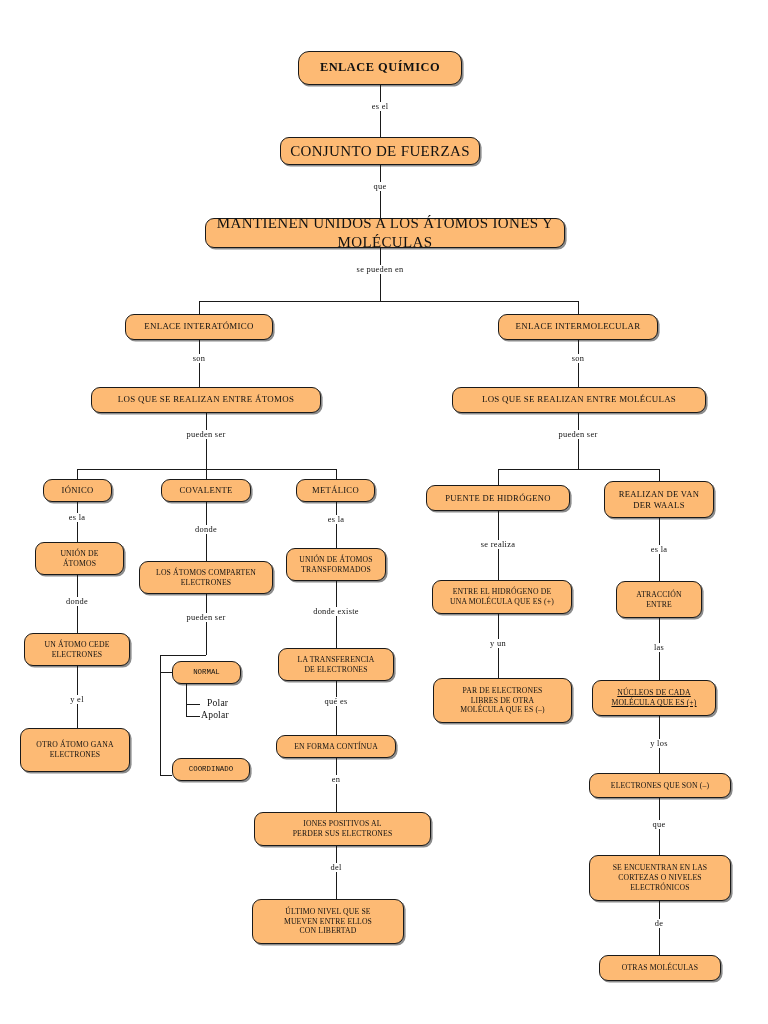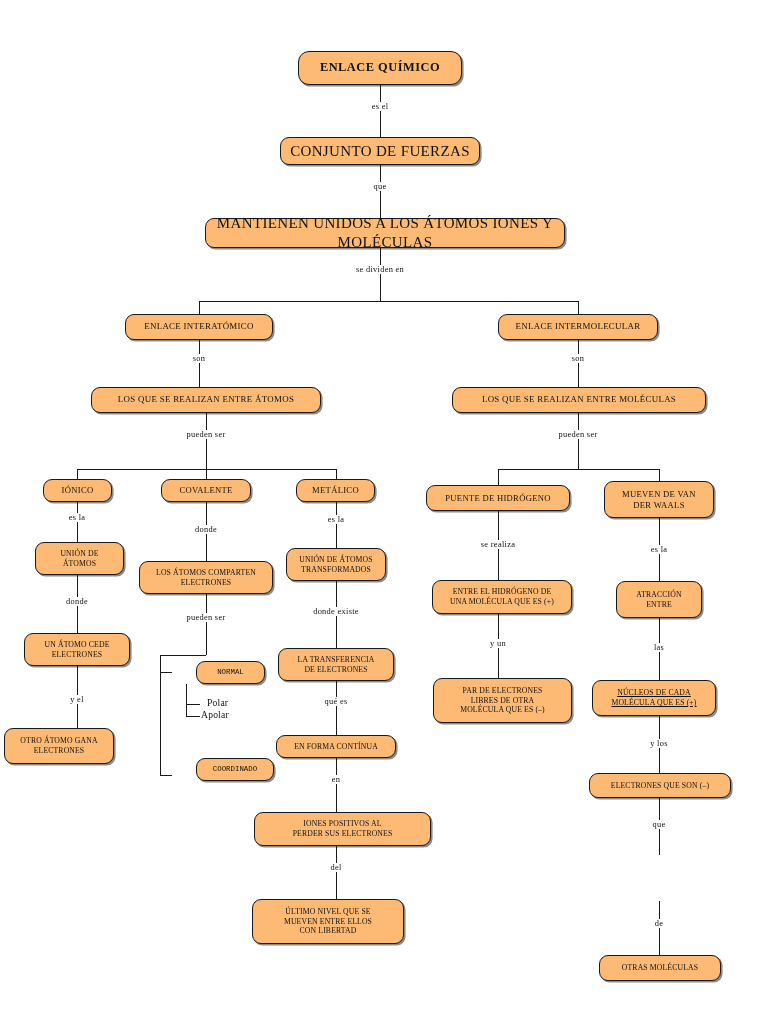--- a/index.html
+++ b/index.html
@@ -37,21 +37,21 @@
     font-size:12.4px;
     font-weight:bold;
     letter-spacing:.5px;
     border-width:1.5px;
     border-radius:11px;
   }
   .node.lvl2{ font-size:15px; letter-spacing:.35px;}
   .node.lvl3{ font-size:8.9px; letter-spacing:.3px;}
   .node.lvl4{ font-size:8.6px; letter-spacing:.3px;}
   .node.small{ font-size:7.7px; letter-spacing:.15px;}
-  .node.mono{ font-family:"Liberation Mono", monospace; font-size:7.4px; letter-spacing:0;margin-left:24px;}
+  .node.mono{ font-family:"Liberation Mono", monospace; font-size:7.4px; letter-spacing:0;}
 
   
   .vline{
     position:absolute;
     width:0;
     border-left:1.25px solid #1a1a1a;
   }
   .hline{
     position:absolute;
     height:0;
@@ -90,21 +90,21 @@
   <div class="lbl" style="left:380px;top:102px;">es el</div>
 
   <div class="node lvl2" style="left:280px;top:137px;width:200px;height:28px;">CONJUNTO DE FUERZAS</div>
 
   <div class="vline" style="left:380px;top:165px;height:53px;"></div>
   <div class="lbl" style="left:380px;top:182px;">que</div>
 
   <div class="node lvl2" style="left:205px;top:218px;width:360px;height:30px;">MANTIENEN UNIDOS A LOS ÁTOMOS IONES Y MOLÉCULAS</div>
 
   <div class="vline" style="left:380px;top:248px;height:53px;"></div>
-  <div class="lbl" style="left:380px;top:265px;">se dividen en</div>
+  <div class="lbl" style="left:380px;top:265px;">se pueden en</div>
 
   <div class="hline" style="left:199px;top:301px;width:379px;"></div>
   <div class="vline" style="left:199px;top:301px;height:13px;"></div>
   <div class="vline" style="left:578px;top:301px;height:13px;"></div>
 
   <div class="node lvl3" style="left:125px;top:314px;width:148px;height:26px;">ENLACE INTERATÓMICO</div>
 
   <div class="vline" style="left:199px;top:340px;height:47px;"></div>
   <div class="lbl" style="left:199px;top:354px;">son</div>
 
@@ -130,21 +130,21 @@
 
   <div class="vline" style="left:77px;top:575px;height:58px;"></div>
   <div class="lbl" style="left:77px;top:597px;">donde</div>
 
   <div class="node small" style="left:24px;top:633px;width:106px;height:33px;">UN ÁTOMO CEDE
 ELECTRONES</div>
 
   <div class="vline" style="left:77px;top:666px;height:62px;"></div>
   <div class="lbl" style="left:77px;top:695px;">y el</div>
 
-  <div class="node small" style="left:4px;top:728px;width:110px;height:36px;">OTRO ÁTOMO GANA
+  <div class="node small" style="left:20px;top:728px;width:110px;height:44px;">OTRO ÁTOMO GANA
 ELECTRONES</div>
 
   <div class="vline" style="left:206px;top:502px;height:59px;"></div>
   <div class="lbl" style="left:206px;top:525px;">donde</div>
 
   <div class="node small" style="left:139px;top:561px;width:134px;height:33px;">LOS ÁTOMOS COMPARTEN
 ELECTRONES</div>
 
   <div class="vline" style="left:206px;top:594px;height:61px;"></div>
   <div class="lbl" style="left:206px;top:613px;">pueden ser</div>
@@ -202,21 +202,21 @@
   <div class="node lvl3" style="left:452px;top:387px;width:254px;height:26px;">LOS QUE SE REALIZAN ENTRE MOLÉCULAS</div>
 
   <div class="vline" style="left:578px;top:413px;height:56px;"></div>
   <div class="lbl" style="left:578px;top:430px;">pueden ser</div>
 
   <div class="hline" style="left:498px;top:469px;width:161px;"></div>
   <div class="vline" style="left:498px;top:469px;height:16px;"></div>
   <div class="vline" style="left:659px;top:469px;height:12px;"></div>
 
   <div class="node lvl4" style="left:426px;top:485px;width:144px;height:26px;">PUENTE DE HIDRÓGENO</div>
-  <div class="node lvl4" style="left:604px;top:481px;width:110px;height:37px;">MUEVEN DE VAN
+  <div class="node lvl4" style="left:604px;top:481px;width:110px;height:37px;">REALIZAN DE VAN
 DER WAALS</div>
 
   <div class="vline" style="left:498px;top:511px;height:69px;"></div>
   <div class="lbl" style="left:498px;top:540px;">se realiza</div>
 
   <div class="node small" style="left:432px;top:580px;width:140px;height:34px;">ENTRE EL HIDRÓGENO DE
 UNA MOLÉCULA QUE ES (+)</div>
 
   <div class="vline" style="left:498px;top:614px;height:64px;"></div>
   <div class="lbl" style="left:498px;top:639px;">y un</div>
@@ -238,19 +238,22 @@
 MOLÉCULA QUE ES (+)</div>
 
   <div class="vline" style="left:659px;top:716px;height:57px;"></div>
   <div class="lbl" style="left:659px;top:739px;">y los</div>
 
   <div class="node small" style="left:589px;top:773px;width:142px;height:25px;">ELECTRONES QUE SON (–)</div>
 
   <div class="vline" style="left:659px;top:798px;height:57px;"></div>
   <div class="lbl" style="left:659px;top:820px;">que</div>
 
+  <div class="node small" style="left:589px;top:855px;width:142px;height:46px;">SE ENCUENTRAN EN LAS
+CORTEZAS O NIVELES
+ELECTRÓNICOS</div>
 
   <div class="vline" style="left:659px;top:901px;height:54px;"></div>
   <div class="lbl" style="left:659px;top:919px;">de</div>
 
   <div class="node small" style="left:599px;top:955px;width:122px;height:26px;">OTRAS MOLÉCULAS</div>
 
 </div>
 
 </body></html>

